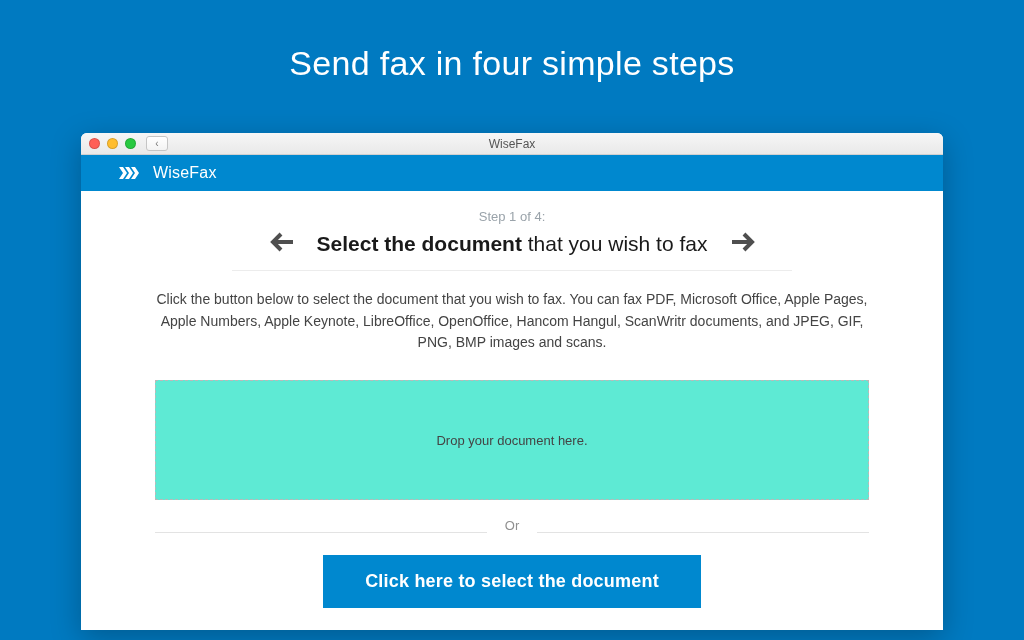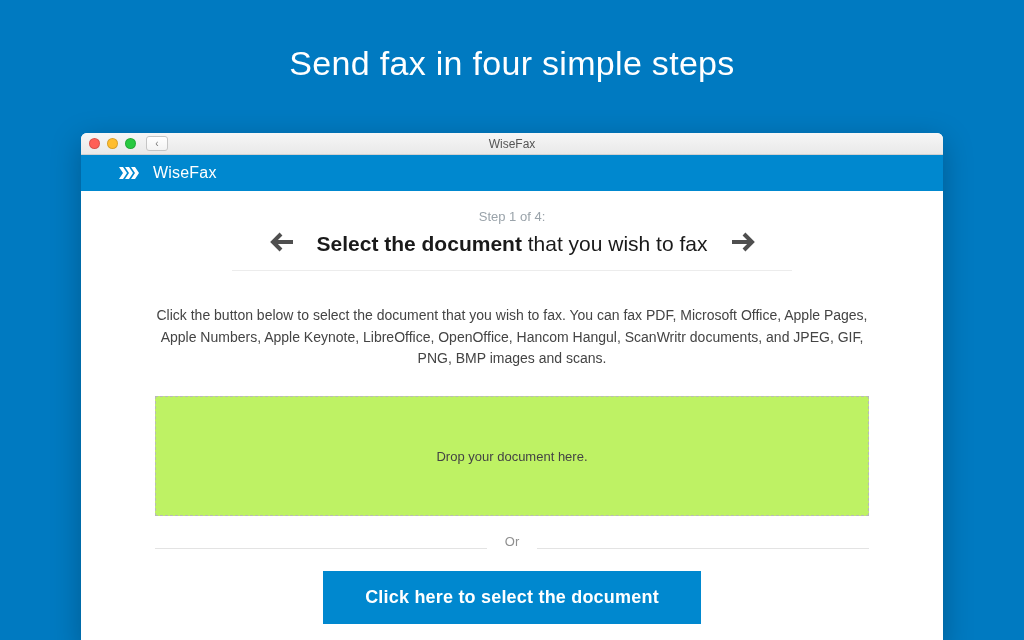--- a/index.html
+++ b/index.html
@@ -93,41 +93,41 @@
     margin-bottom: 6px;
   }
   .step-line {
     display: flex;
     align-items: center;
     justify-content: center;
     gap: 22px;
     padding-bottom: 12px;
     border-bottom: 1px solid #ececec;
     width: 560px;
-    margin: 0 auto 34px auto;
+    margin: 0 auto 18px auto;
   }
   .step-line .arrow {
     color: #4f4f4f;
     font-size: 24px;
   }
   .step-heading {
     font-size: 21px;
     color: #1a1a1a;
   }
   .step-heading strong { font-weight: 700; }
   .instructions {
     font-size: 14px;
     color: #444;
     line-height: 1.55;
     max-width: 720px;
     margin: 1px auto 26px auto;
   }
   .dropzone {
     border: 1px dashed #b9b9b9;
-    background: #bef264;
+    background: #5eead4;
     height: 120px;
     display: flex;
     align-items: center;
     justify-content: center;
     font-size: 13px;
     color: #444;
     margin: 0 14px;
   }
   .or-sep {
     display: flex;

